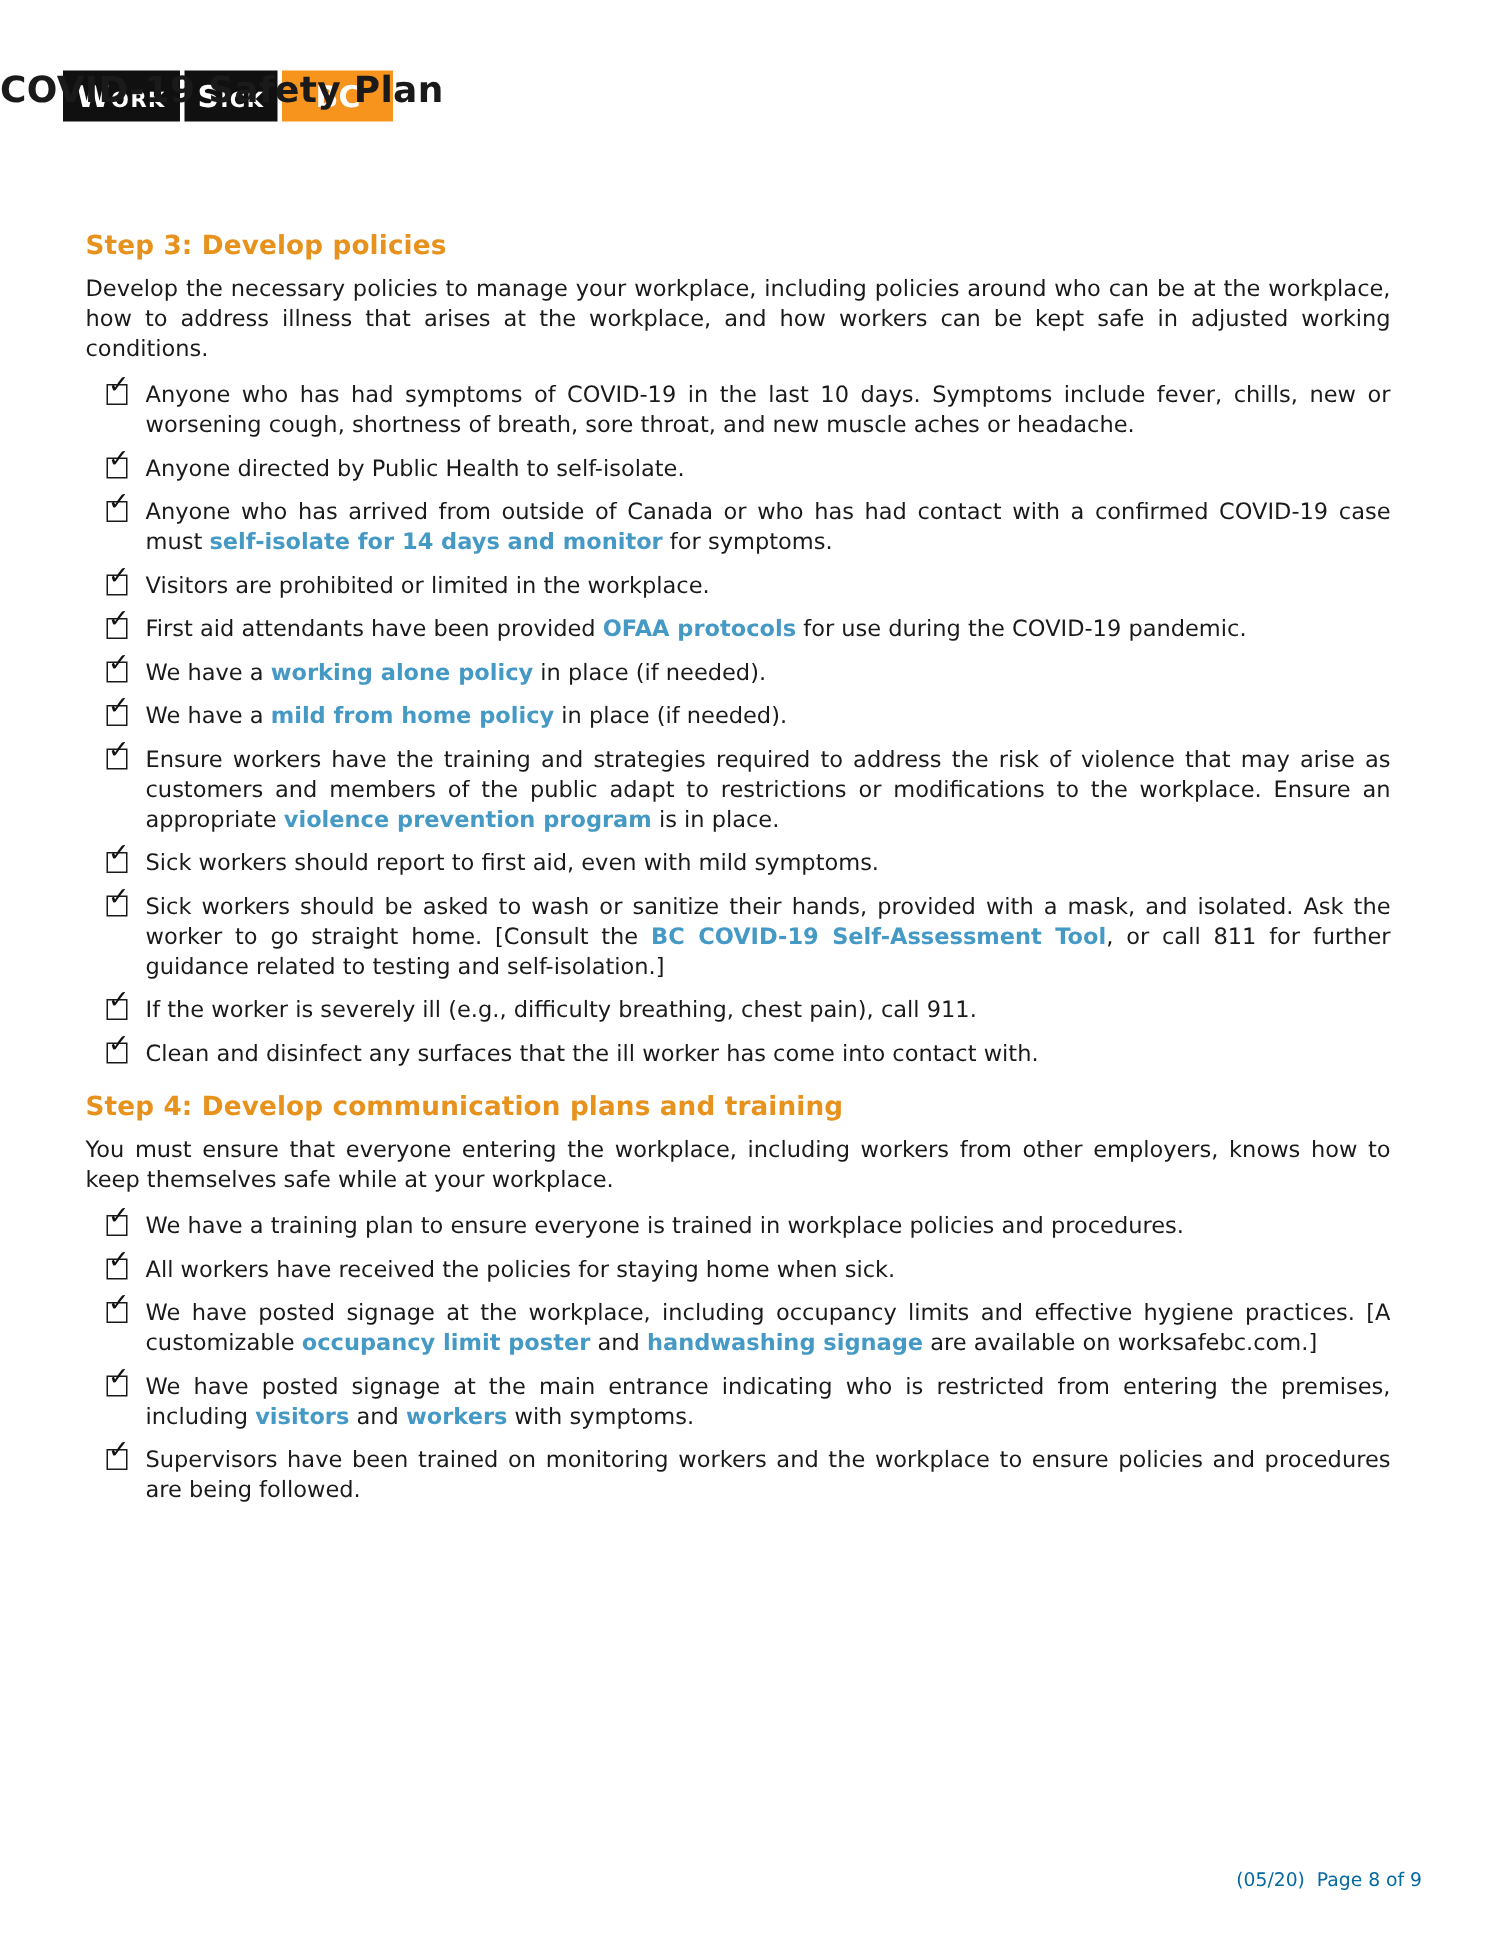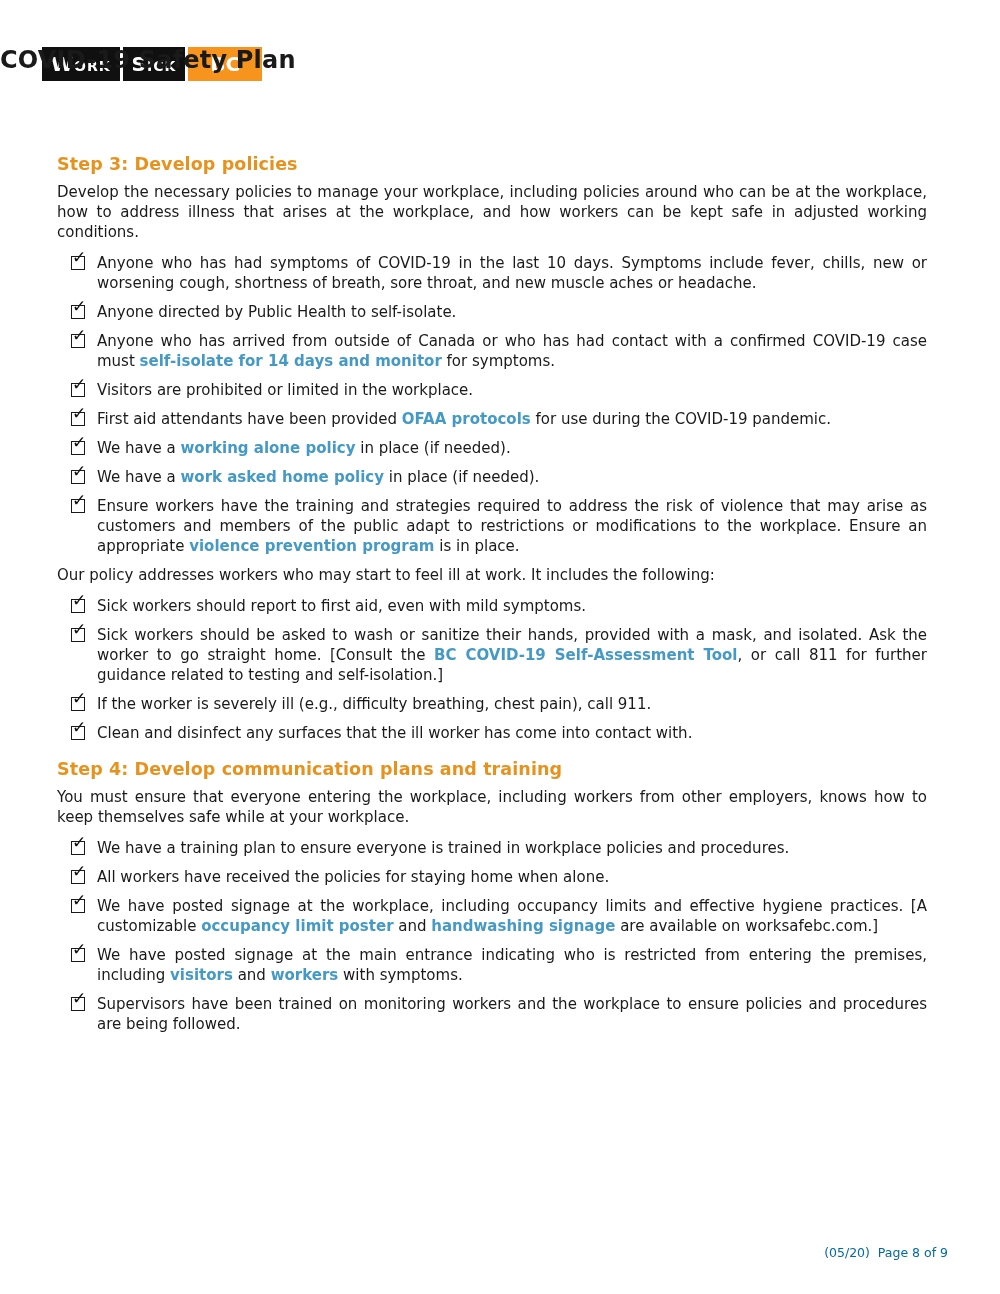--- a/index.html
+++ b/index.html
@@ -95,30 +95,29 @@
         <div class="check-item">
           <span class="checkbox">
             <span class="check-glyph">✓</span>
           </span>
           <div class="check-text"><span>We have a </span><span class="doc-link">working alone policy</span><span> in place (if needed).</span></div>
         </div>
         <div class="check-item">
           <span class="checkbox">
             <span class="check-glyph">✓</span>
           </span>
-          <div class="check-text"><span>We have a </span><span class="doc-link">work asked home policy</span><span> in place (if needed).</span></div>
+          <div class="check-text"><span>We have a </span><span class="doc-link">mild from home policy</span><span> in place (if needed).</span></div>
         </div>
         <div class="check-item">
           <span class="checkbox">
             <span class="check-glyph">✓</span>
           </span>
           <div class="check-text"><span>Ensure workers have the training and strategies required to address the risk of violence that may arise as customers and members of the public adapt to restrictions or modifications to the workplace. Ensure an appropriate </span><span class="doc-link">violence prevention program</span><span> is in place.</span></div>
         </div>
       </div>
-      <p class="para"><span>Our policy addresses workers who may start to feel ill at work. It includes the following:</span></p>
       <div class="checklist">
         <div class="check-item">
           <span class="checkbox">
             <span class="check-glyph">✓</span>
           </span>
           <div class="check-text"><span>Sick workers should report to first aid, even with mild symptoms.</span></div>
         </div>
         <div class="check-item">
           <span class="checkbox">
             <span class="check-glyph">✓</span>
@@ -144,21 +143,21 @@
         <div class="check-item">
           <span class="checkbox">
             <span class="check-glyph">✓</span>
           </span>
           <div class="check-text"><span>We have a training plan to ensure everyone is trained in workplace policies and procedures.</span></div>
         </div>
         <div class="check-item">
           <span class="checkbox">
             <span class="check-glyph">✓</span>
           </span>
-          <div class="check-text"><span>All workers have received the policies for staying home when alone.</span></div>
+          <div class="check-text"><span>All workers have received the policies for staying home when sick.</span></div>
         </div>
         <div class="check-item">
           <span class="checkbox">
             <span class="check-glyph">✓</span>
           </span>
           <div class="check-text"><span>We have posted signage at the workplace, including occupancy limits and effective hygiene practices. [A customizable </span><span class="doc-link">occupancy limit poster</span><span> and </span><span class="doc-link">handwashing signage</span><span> are available on worksafebc.com.]</span></div>
         </div>
         <div class="check-item">
           <span class="checkbox">
             <span class="check-glyph">✓</span>

